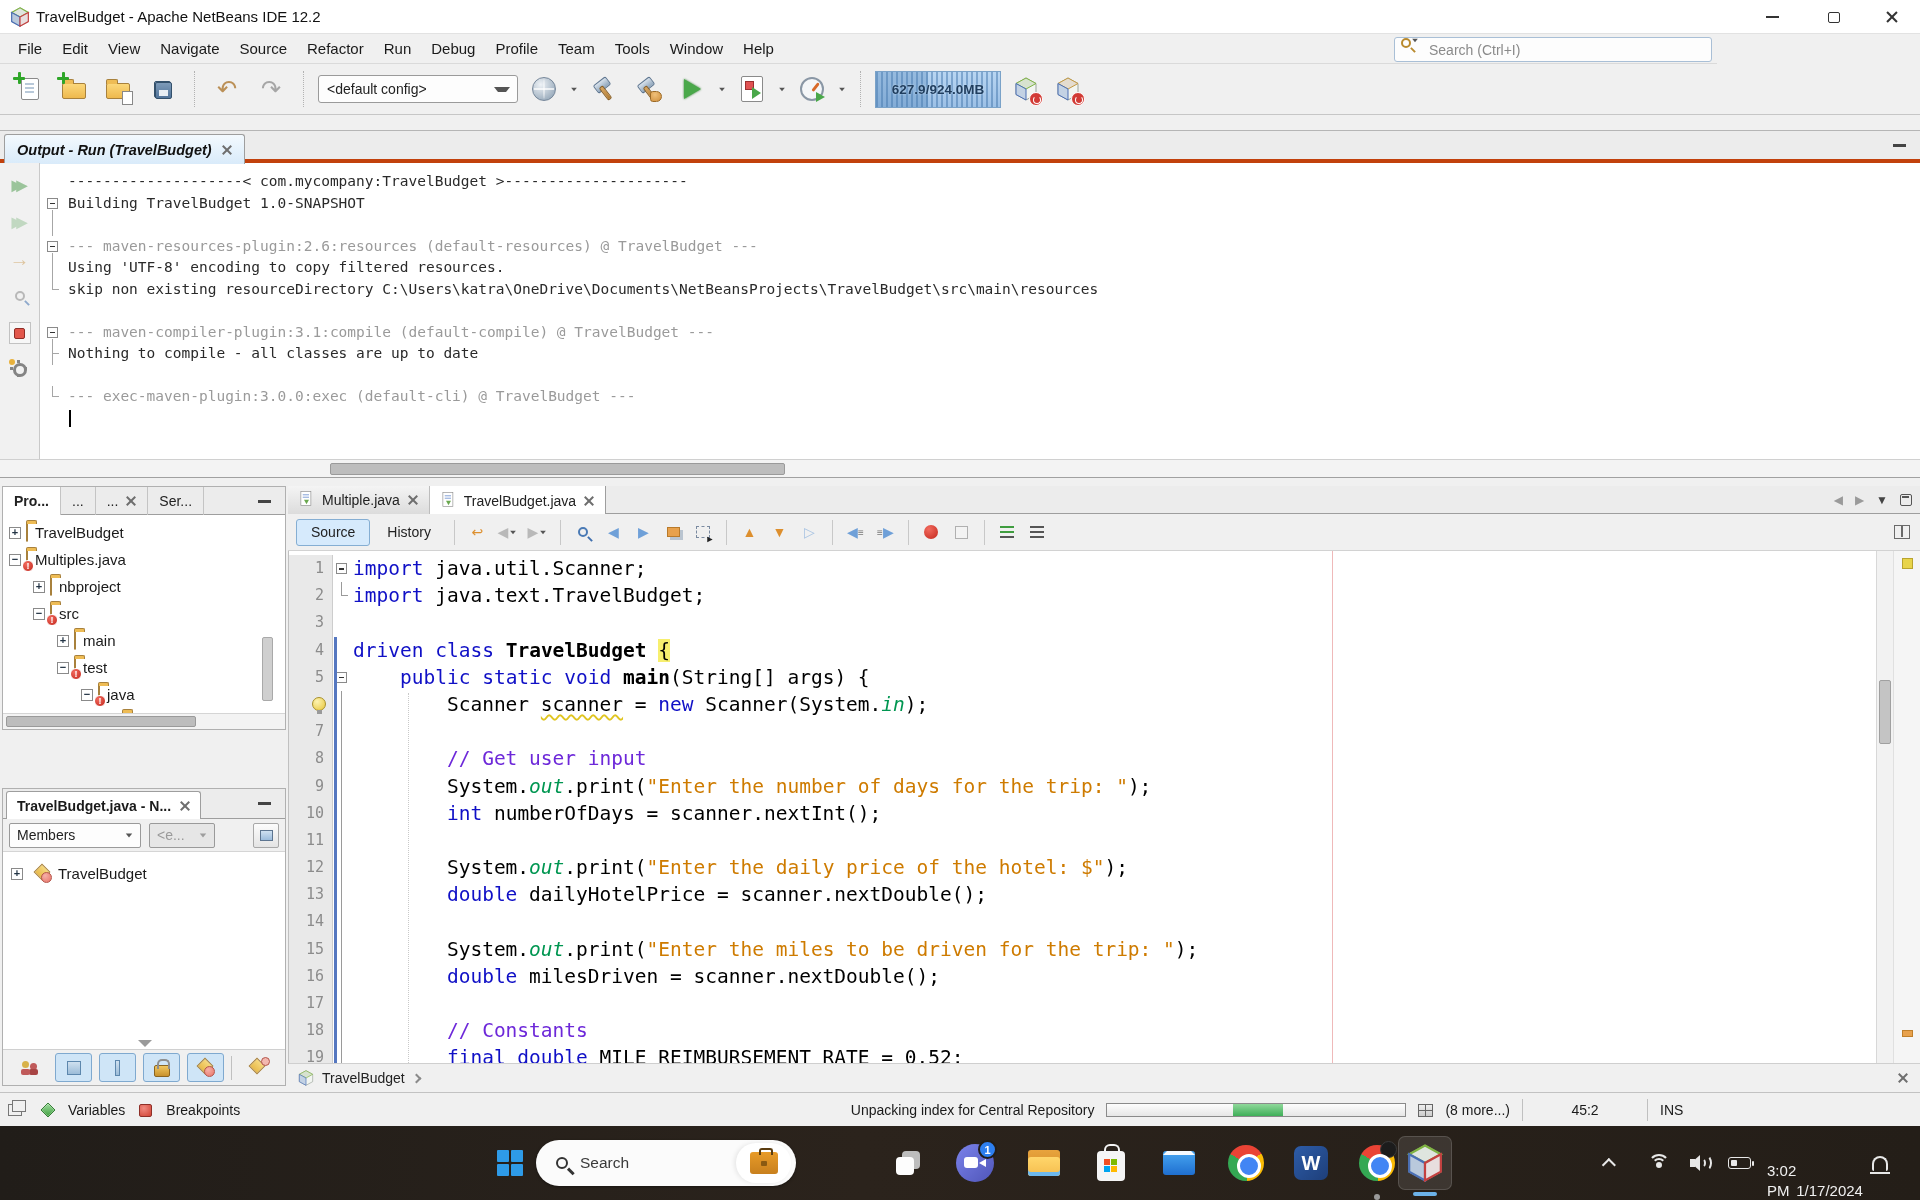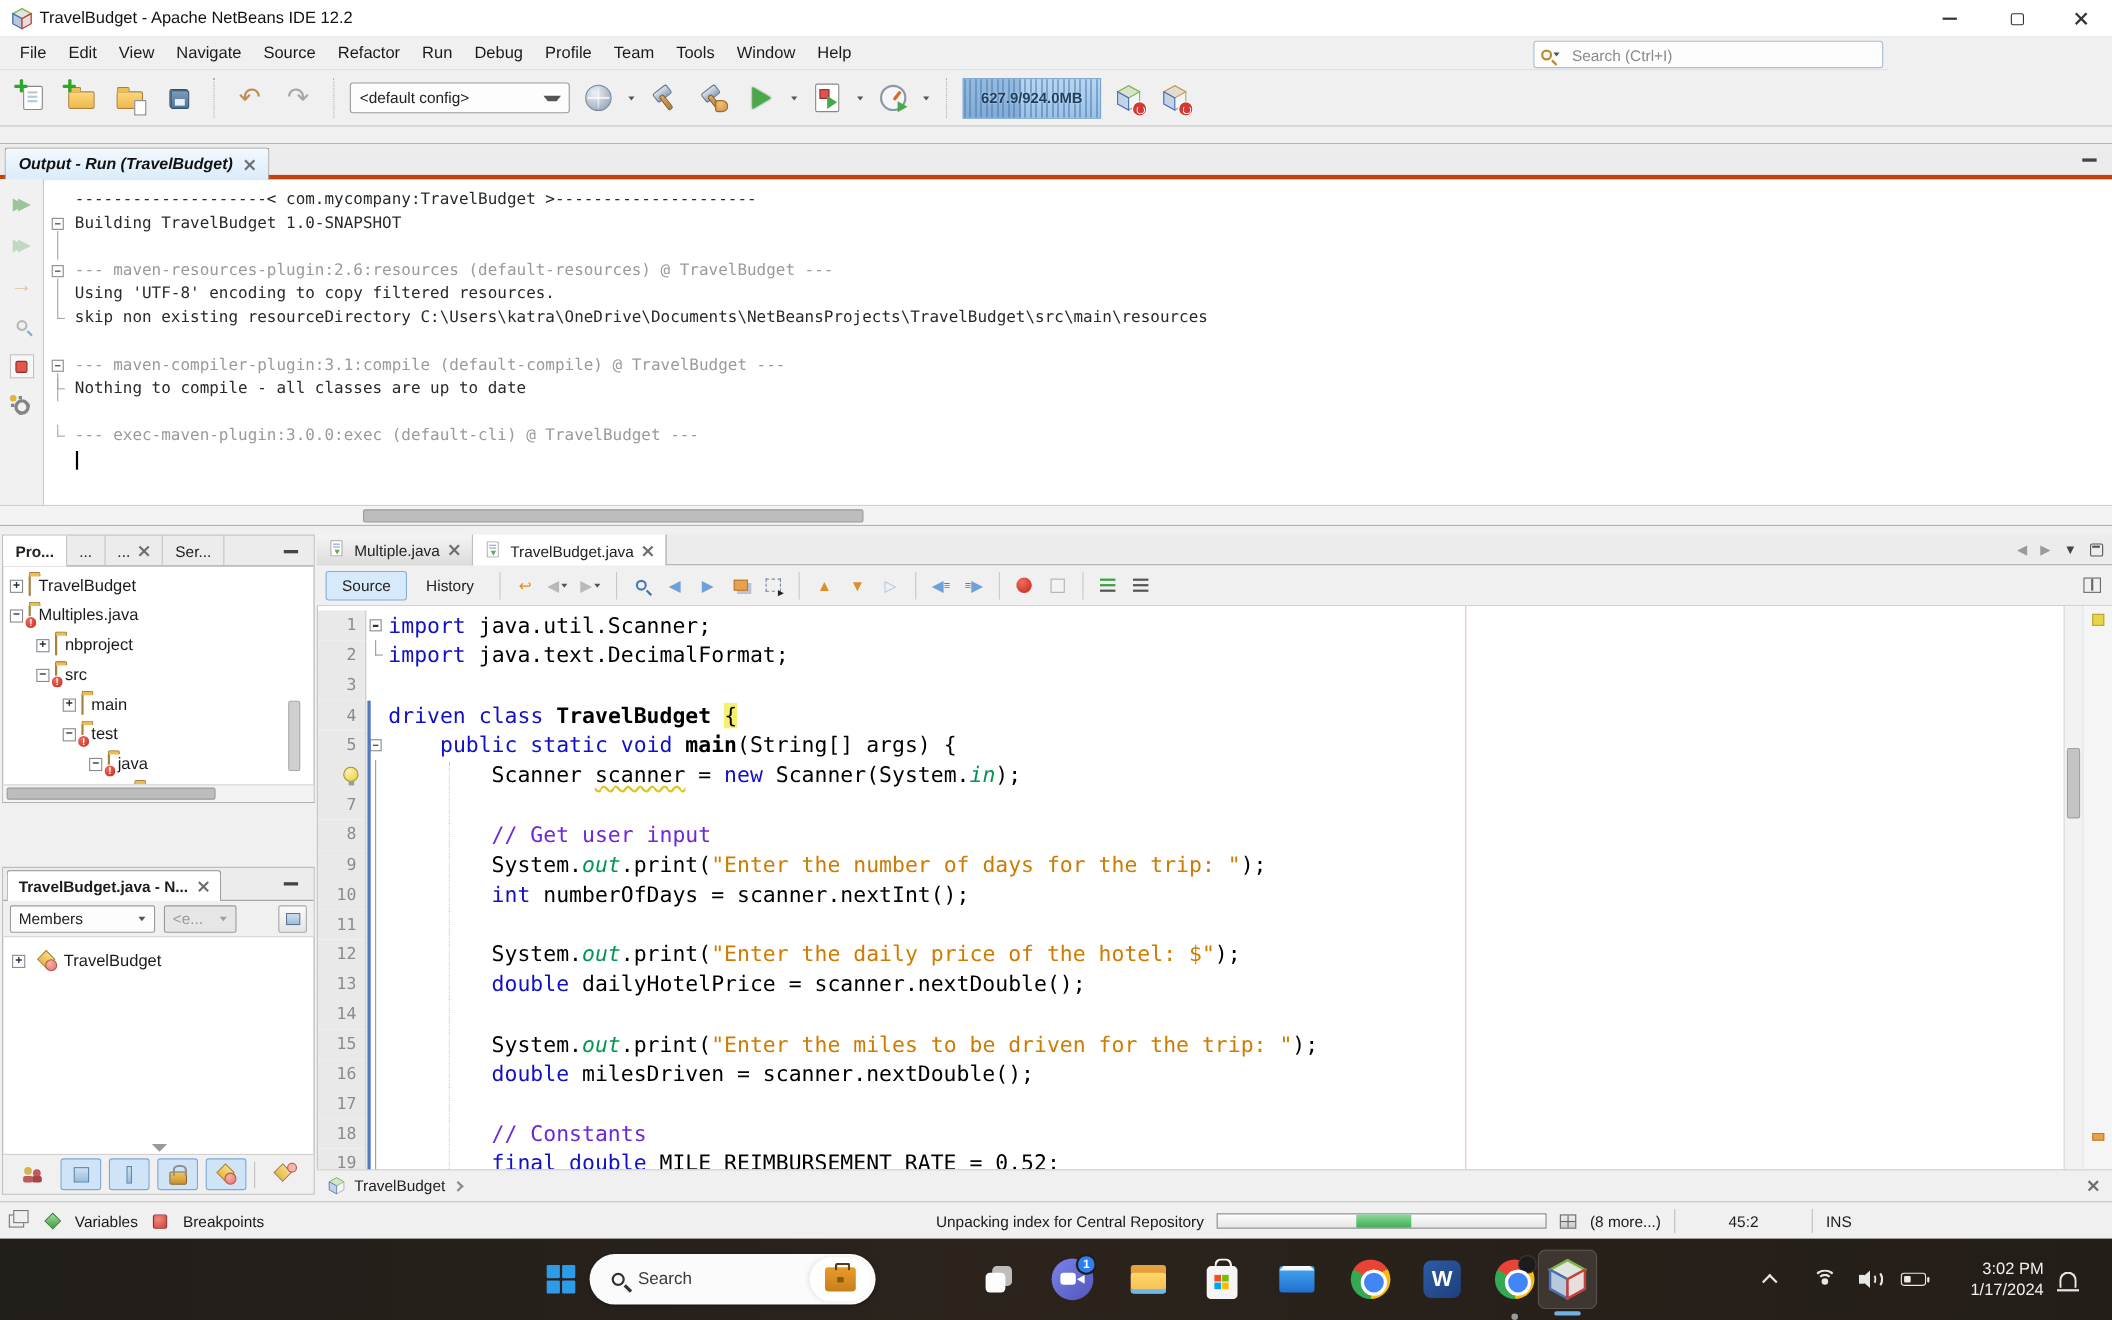--- a/index.html
+++ b/index.html
@@ -15,21 +15,21 @@
   #btn-min { right:120px; } #btn-max { right:58px; } #btn-close { right:0; }
   .g-min { width:13px; height:2px; background:#333; }
   .g-max { width:12px; height:11px; border:1.5px solid #333; border-radius:2px; }
   .g-close { position:relative; width:14px; height:14px; }
   .g-close::before,.g-close::after { content:""; position:absolute; left:6px; top:0; width:2px; height:14px; background:#333; }
   .g-close::before { transform:rotate(45deg);} .g-close::after { transform:rotate(-45deg);}
 
   
   #menubar { position:absolute; left:0; top:34px; width:1717px; height:30px; background:#f0f0f0; border-bottom:1px solid #dadada; display:flex; align-items:center; padding-left:8px; }
   .menu-item { font-size:15px; padding:4px 10px; color:#1a1a1a; }
-  #quick-search { position:absolute; right:5px; top:3px; width:318px; height:25px; background:#fdfdfd; border:1px solid #a9bfd6; border-radius:3px; display:flex; align-items:center; padding:0 6px; }
+  #quick-search { position:absolute; right:5px; top:3px; width:318px; height:25px; background:#fdfdfd; border:1px solid #a9bfd6; border-radius:3px; display:flex; padding:0 6px; }
   .mag { width:10px; height:10px; border:2px solid #3f6fae; border-radius:50%; position:relative; }
   .mag::after { content:""; position:absolute; width:6px; height:2px; background:#3f6fae; transform:rotate(45deg); left:7px; top:9px; }
   .mag.gold { border-color:#b98a2e; } .mag.gold::after { background:#b98a2e; }
   .dd { width:0;height:0;border-left:4px solid transparent;border-right:4px solid transparent;border-top:5px solid #555; display:inline-block; }
   #quick-search input { border:none; outline:none; background:transparent; font-size:14px; color:#555; margin-left:10px; width:240px; font-family:"Liberation Sans",sans-serif; }
   #quick-search input::placeholder { color:#8a8a8a; }
 
   
   #toolbar { position:absolute; left:0; top:64px; width:1920px; height:51px; background:#f0f0f0; border-bottom:1px solid #c6c6c6; display:flex; align-items:center; padding-left:12px; gap:8px; }
   .tsep { width:1px; height:36px; border-left:1px dotted #b2b2b2; margin:0 6px; }
@@ -271,21 +271,21 @@
   .wifi span:nth-child(3){ width:6px; height:6px; margin-left:-3px; top:8px; border-color:#e8e8e8; background:#e8e8e8; border-radius:50%; }
   .spk { position:relative; width:22px; height:18px; }
   .spk::before { content:""; position:absolute; left:0; top:5px; width:5px; height:8px; background:#e8e8e8; }
   .spk::after { content:""; position:absolute; left:1px; top:1px; border-right:9px solid #e8e8e8; border-top:8px solid transparent; border-bottom:8px solid transparent; }
   .spk .w1,.spk .w2 { position:absolute; border:2px solid transparent; border-right-color:#e8e8e8; border-radius:50%; }
   .spk .w1 { left:8px; top:4px; width:8px; height:10px; }
   .spk .w2 { left:10px; top:1px; width:12px; height:16px; }
   .bat { position:relative; width:23px; height:12px; border:1.5px solid #e8e8e8; border-radius:3px; }
   .bat::before { content:""; position:absolute; right:-4px; top:2.5px; width:2.5px; height:5px; background:#e8e8e8; border-radius:1px; }
   .bat::after { content:""; position:absolute; left:1.5px; top:1.5px; width:6px; height:6px; background:#e8e8e8; border-radius:1px; }
-  .clock { position:absolute; left:1772px; top:0; width:86px; height:74px; display:flex; flex-direction:column; justify-content:center; align-items:flex-end; color:#f0f0f0; font-size:15px; line-height:1.3; }
+  .clock { position:absolute; left:1772px; top:0; width:86px; height:74px; display:flex; flex-direction:row; justify-content:center; align-items:flex-end; color:#f0f0f0; font-size:15px; line-height:1.3; }
   .bell { position:relative; width:16px; height:15px; border:2px solid #e8e8e8; border-bottom:none; border-radius:8px 8px 2px 2px; }
   .bell::after { content:""; position:absolute; left:-4px; bottom:-3px; width:20px; height:2px; background:#e8e8e8; }
 
   
   .nb-logo svg { display:block; }
 </style>
 </head>
 <body>
 
 <div id="titlebar">
@@ -694,21 +694,21 @@
         <span class="fcell">
           <span class="fbox"></span>
         </span>
         <span class="ctext"><span class="kw">import</span><span> java.util.Scanner;</span></span>
       </div>
       <div class="code-row">
         <span class="gcell">2</span>
         <span class="fcell">
           <span class="fend"></span>
         </span>
-        <span class="ctext"><span class="kw">import</span><span> java.text.DecimalFormat;</span></span>
+        <span class="ctext"><span class="kw">import</span><span> java.text.TravelBudget;</span></span>
       </div>
       <div class="code-row">
         <span class="gcell">3</span>
         <span class="fcell"></span>
         <span class="ctext"></span>
       </div>
       <div class="code-row">
         <span class="gcell">4</span>
         <span class="fcell"></span>
         <span class="ctext"><span class="kw">driven</span><span> </span><span class="kw">class</span><span> </span><span class="b">TravelBudget</span><span> </span><span class="hl">{</span></span>

